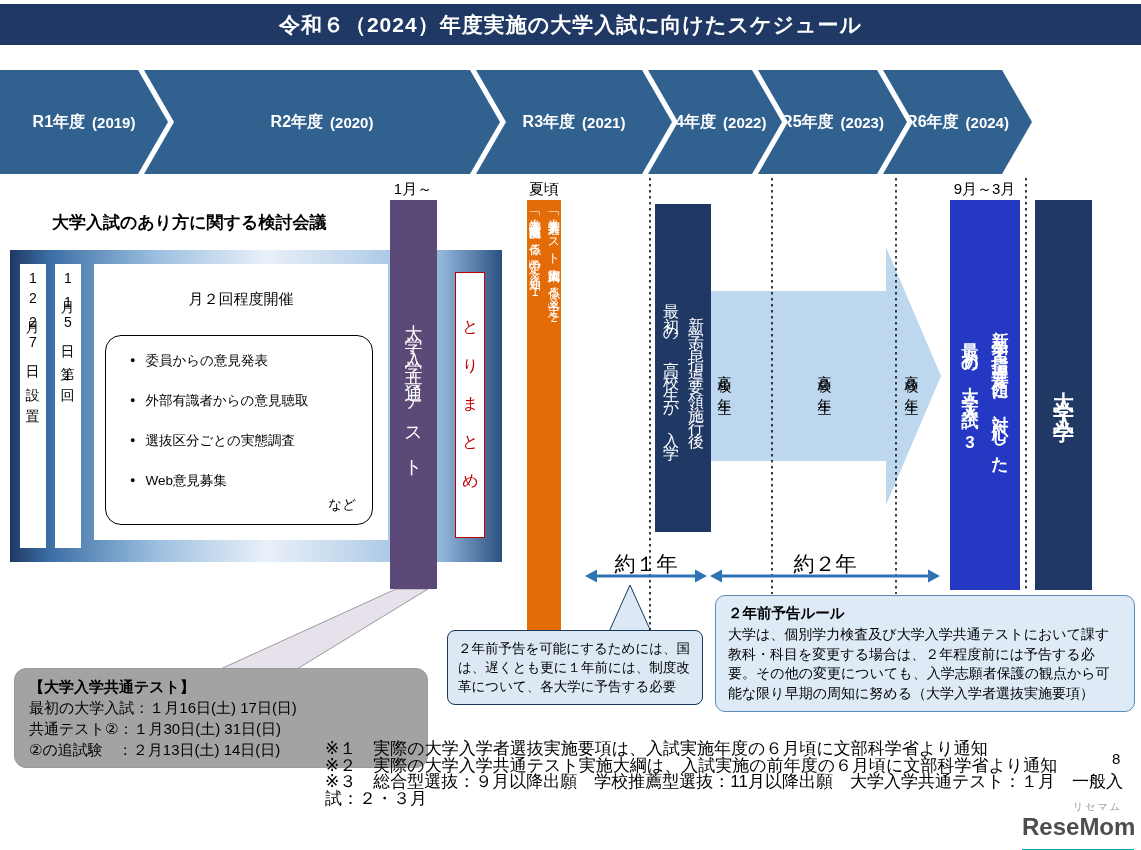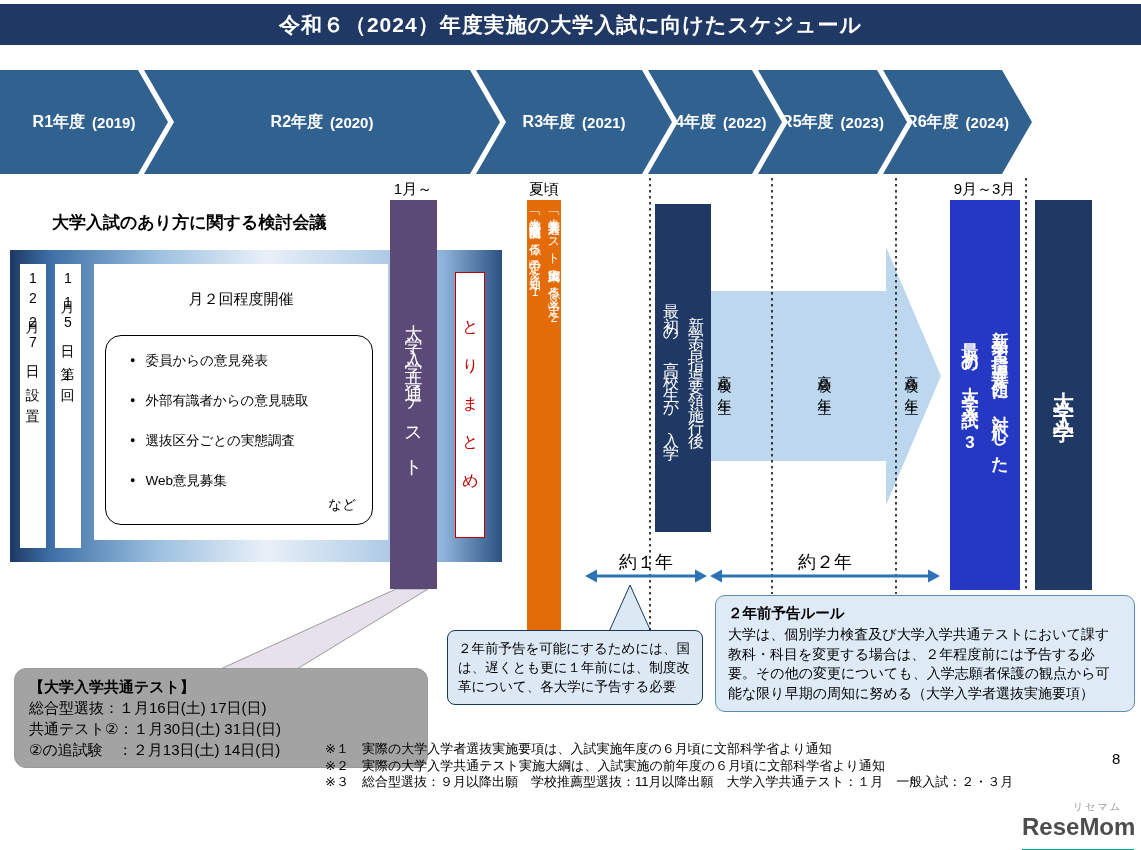--- a/index.html
+++ b/index.html
@@ -52,33 +52,33 @@
   .bar-navy2 .vcol{letter-spacing:10px;}
 
   .hs-label{position:absolute;top:328px;width:26px;height:100px;display:flex;align-items:center;justify-content:center;z-index:4;}
   .hs-label span{writing-mode:vertical-rl;text-orientation:upright;font-size:14px;letter-spacing:3px;}
 
   .overlay{position:absolute;left:0;top:0;z-index:2;pointer-events:none;}
   .dot{stroke:#111;stroke-width:1.6;stroke-dasharray:2.5 3.5;}
   .darrow{stroke:#2E74B5;stroke-width:3.2;}
   .ah{fill:#2E74B5;}
 
-  .about{position:absolute;top:550px;font-size:18px;text-align:center;z-index:4;}
+  .about{position:absolute;top:550px;font-size:21px;text-align:center;z-index:4;}
 
   .callout1{position:absolute;left:14px;top:668px;width:414px;background:#a3a3a3;border:1px solid #9a9a9a;
     border-radius:12px;padding:7px 14px;box-sizing:border-box;font-size:15px;line-height:21px;z-index:3;}
   .callout1 .c1-title{font-weight:bold;}
   .callout2{position:absolute;left:447px;top:630px;width:256px;background:#DCE9F5;border:1px solid #17375E;
     border-radius:8px;padding:8px 10px;box-sizing:border-box;font-size:13.5px;line-height:19px;z-index:3;}
   .rulebox{position:absolute;left:715px;top:595px;width:420px;background:#DEEBF7;border:1px solid #5B8DB8;
     border-radius:10px;padding:8px 12px;box-sizing:border-box;z-index:3;}
   .rulebox-title{font-size:14.5px;font-weight:bold;margin-bottom:2px;}
   .rulebox-body{font-size:14px;line-height:19.5px;}
 
-  .footnotes{position:absolute;left:325px;top:741px;font-size:13px;line-height:16.5px;z-index:3;}
+  .footnotes{position:absolute;left:325px;top:741px;font-size:17px;line-height:16.5px;z-index:3;}
   .pagenum{position:absolute;left:1112px;top:750px;font-size:15px;z-index:3;}
 
   .logo{position:absolute;left:1022px;top:800px;width:112px;z-index:3;}
   .logo .ruby{display:block;text-align:right;font-size:10px;color:#999;letter-spacing:2px;margin-right:12px;}
   .logo .logo-text{font-size:24px;font-weight:bold;color:#4D4D4D;border-bottom:3px solid #00A5A5;
     padding-bottom:9px;text-align:center;line-height:26px;}
 </style>
 </head>
 <body>
 
@@ -183,21 +183,21 @@
   </div>
   <div class="hs-label" style="left:899px;">
     <span>高校３年生</span>
   </div>
 
   <div class="about" style="left:590px;width:112px;">約１年</div>
   <div class="about" style="left:745px;width:160px;">約２年</div>
 
   <div class="callout1">
     <div class="c1-title">【大学入学共通テスト】</div>
-    <div>総合型選抜：１月16日(土) 17日(日)</div>
+    <div>最初の大学入試：１月16日(土) 17日(日)</div>
     <div>共通テスト②：１月30日(土) 31日(日)</div>
     <div>②の追試験　：２月13日(土) 14日(日)</div>
   </div>
 
   <div class="callout2">２年前予告を可能にするためには、国は、遅くとも更に１年前には、制度改革について、各大学に予告する必要</div>
 
   <div class="rulebox">
     <div class="rulebox-title">２年前予告ルール</div>
     <div class="rulebox-body">大学は、個別学力検査及び大学入学共通テストにおいて課す教科・科目を変更する場合は、２年程度前には予告する必要。その他の変更についても、入学志願者保護の観点から可能な限り早期の周知に努める（大学入学者選抜実施要項）</div>
   </div>

